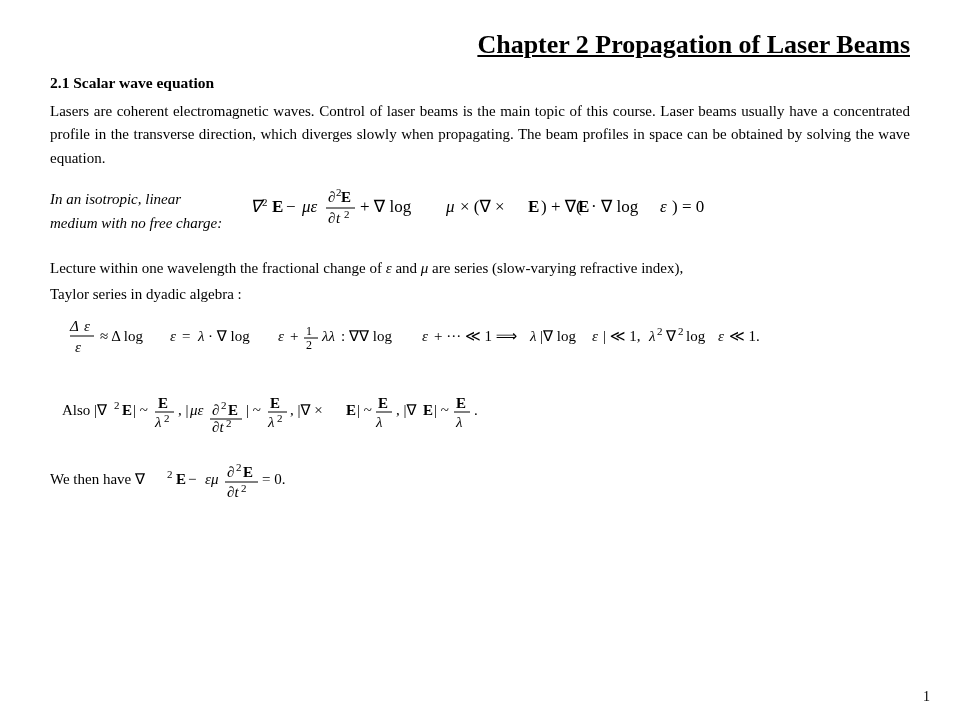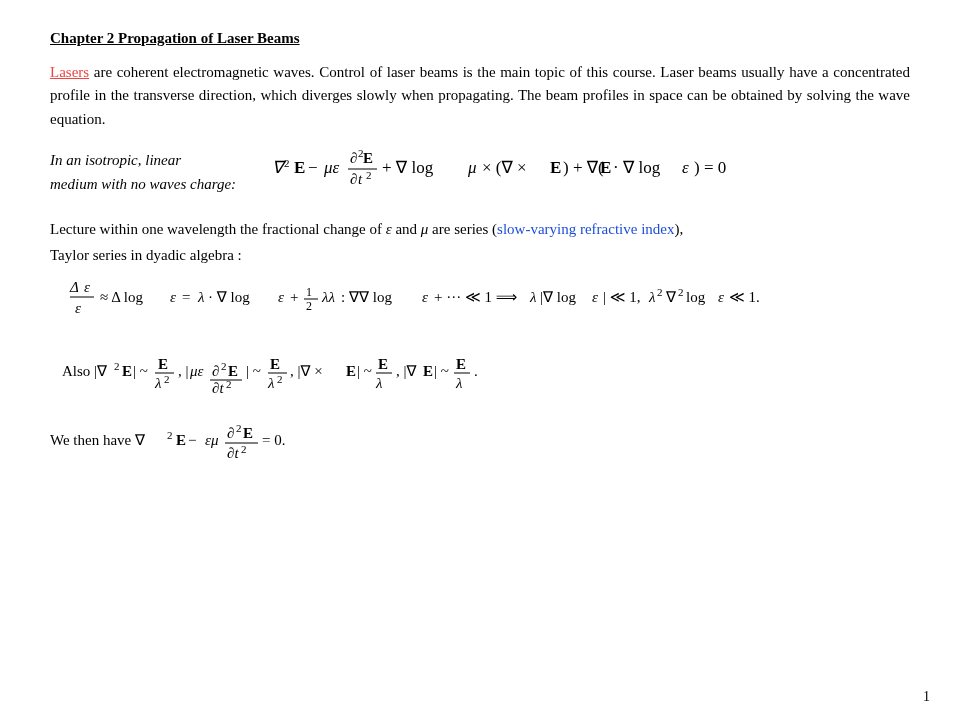--- a/index.html
+++ b/index.html
@@ -10,22 +10,22 @@
       font-family: 'Times New Roman', Times, serif;
       font-size: 15px;
       color: #000;
       overflow: hidden;
       position: relative;
     }
     .page {
       padding: 30px 50px 20px 50px;
     }
     .chapter-title {
-      text-align: left;
-      font-size: 15px;
+      text-align: right;
+      font-size: 26px;
       font-weight: bold;
       text-decoration: underline;
       margin-bottom: 14px;
     }
     .lecture-title {
       font-size: 16px;
       font-weight: bold;
       text-decoration: underline;
       margin-bottom: 10px;
     }
@@ -33,32 +33,31 @@
       font-size: 15.5px;
       font-weight: bold;
       margin-bottom: 8px;
     }
     .paragraph {
       margin-bottom: 10px;
       line-height: 1.55;
       text-align: justify;
     }
     .link {
-      color: #ef4444;
-      text-decoration: underline;
+      color: #000000;
       cursor: pointer;
     }
     .slow-varying-link {
-      color: #1d4ed8;
+      color: #000000;
       text-decoration: none;
     }
     .medium-block {
       display: flex;
       align-items: center;
-      gap: 36px;
+      gap: 20px;
       margin: 10px 0 14px 0;
     }
     .medium-text {
       font-style: italic;
       line-height: 1.6;
       min-width: 180px;
     }
     .equation-img {
       flex: 1;
     }
@@ -91,29 +90,30 @@
     }
   </style>
 </head>
 <body>
 
 <div class="page">
 
   <div class="chapter-title">Chapter 2 Propagation of Laser Beams</div>
 
 
+  <div class="section-title">2.1 Scalar wave equation</div>
 
   <div class="paragraph">
     <span class="link">Lasers</span><span> are coherent electromagnetic waves. Control of laser beams is the main topic of this course. Laser beams usually have a concentrated profile in the transverse direction, which diverges slowly when propagating. The beam profiles in space can be obtained by solving the wave equation.</span>
   </div>
 
   <div class="medium-block">
     <div class="medium-text">
       <span>In an </span><span style="font-style:italic;">isotropic, linear</span><br>
-      <span>medium with no waves charge:</span>
+      <span>medium with no free charge:</span>
     </div>
 
     <div class="equation-img">
       <svg width="530" height="58" viewBox="0 0 530 58" xmlns="http://www.w3.org/2000/svg" style="overflow:visible;">
         <text x="0" y="32" font-size="17" font-style="italic">∇</text>
         <text x="12" y="26" font-size="11">2</text>
         <text x="22" y="32" font-size="17" font-weight="bold">E</text>
         <text x="36" y="32" font-size="17"> − </text>
         <text x="52" y="32" font-size="17" font-style="italic">με</text>
 

